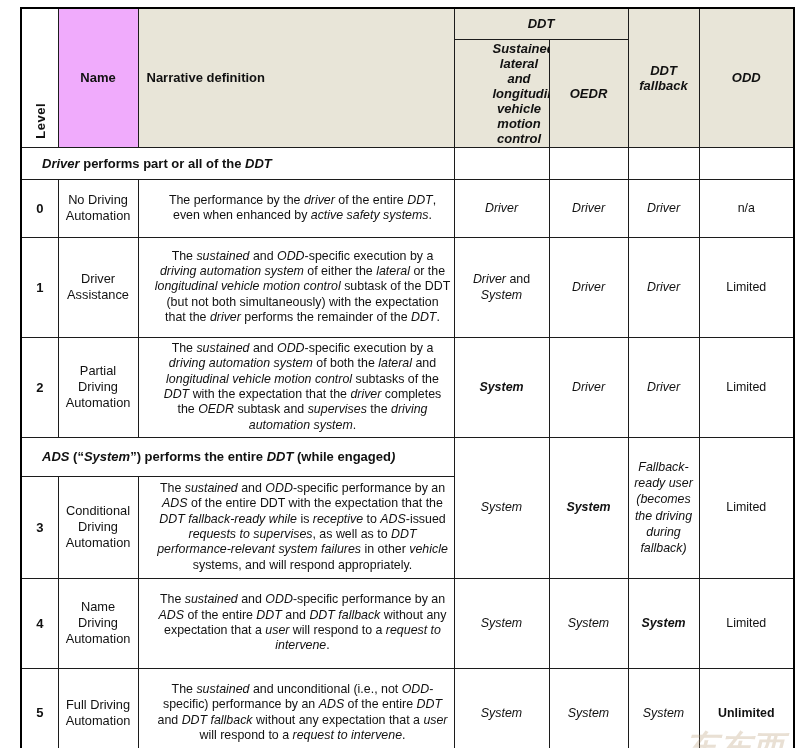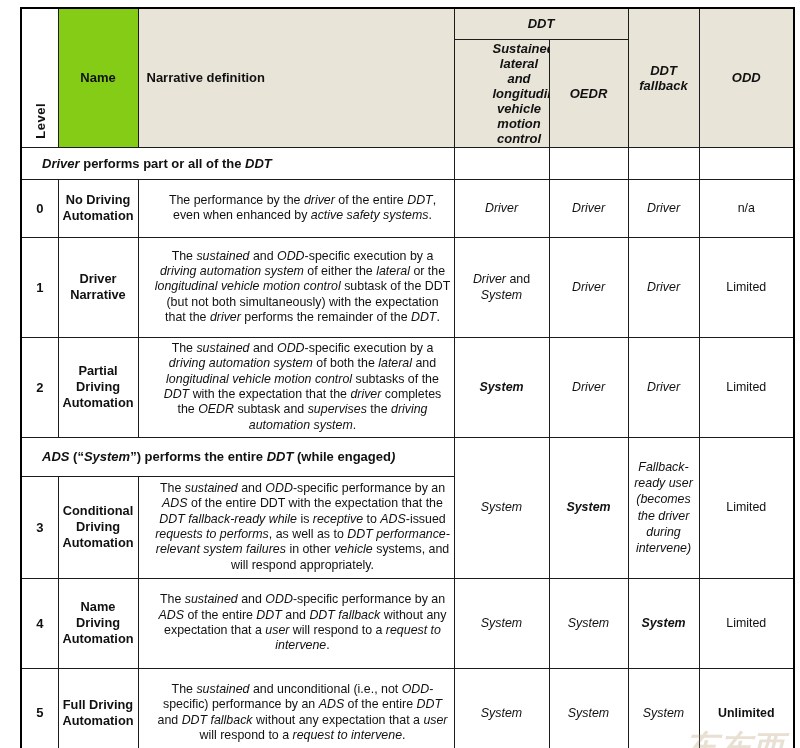--- a/index.html
+++ b/index.html
@@ -26,21 +26,21 @@
   .vert-text {
     writing-mode:vertical-rl; transform:rotate(180deg);
     font-weight:bold; font-size:13px; display:inline-block; letter-spacing:0.5px;
   }
   .left-al { text-align:left; padding-left:8px; }
   .band-cell {
     text-align:left; font-weight:bold; font-size:13px;
     padding-left:20px; background:#ffffff;
   }
   .level-cell { font-weight:bold; font-size:13px; }
-  .name-cell { font-weight:bold; font-size:12.8px; line-height:1.25; }
+  .name-cell { font-weight:normal; font-size:12.8px; line-height:1.25; }
   .narr-cell { font-size:12.4px; line-height:1.24;padding-left:16px; }
   .value-cell { font-size:12.4px; line-height:1.3; }
   .watermark {
     position:absolute; left:686px; top:726px; width:112px;
     font-size:32px; font-weight:bold; font-style:italic;
     color:rgba(186,160,120,0.32); letter-spacing:1px;
     white-space:nowrap; pointer-events:none;
   }
 </style>
 </head>
@@ -54,21 +54,21 @@
         <col style="width:316px">
       <col style="width:95px">
         <col style="width:79px">
         <col style="width:71px">
         <col style="width:95px">
     </colgroup>
 
     <tbody>
         <tr style="height:31px">
       <th class="level-h" rowspan="2"><span class="vert-text">Level</span></th>
-      <th class="beige" rowspan="2" style="background: #84cc16;">Name</th>
+      <th class="beige" rowspan="2" style="background: #f0abfc;">Name</th>
       <th class="beige left-al" rowspan="2" style="background: rgb(232, 229, 216);">Narrative definition</th>
       <th class="beige ital" colspan="2" style="background: rgb(232, 229, 216);">DDT</th>
       <th class="beige ital" rowspan="2" style="background: rgb(232, 229, 216);">DDT fallback</th>
       <th class="beige ital" rowspan="2" style="background: rgb(232, 229, 216);">ODD</th>
     </tr>
 
     <tr style="height:90px">
       <th class="beige ital small-h" style="background: rgb(232, 229, 216);">Sustained lateral and longitudinal vehicle motion control</th>
       <th class="beige ital" style="background: rgb(232, 229, 216);">OEDR</th>
     </tr>
@@ -86,21 +86,21 @@
       <td class="name-cell">No Driving Automation</td>
       <td class="narr-cell">The performance by the <i>driver</i> of the entire <i>DDT</i>, even when enhanced by <i>active safety systems</i>.</td>
       <td class="value-cell"><i>Driver</i></td>
       <td class="value-cell"><i>Driver</i></td>
       <td class="value-cell"><i>Driver</i></td>
       <td class="value-cell">n/a</td>
     </tr>
 
     <tr style="height:100px">
       <td class="level-cell">1</td>
-      <td class="name-cell">Driver Narrative</td>
+      <td class="name-cell">Driver Assistance</td>
       <td class="narr-cell">The <i>sustained</i> and <i>ODD</i>-specific execution by a <i>driving automation system</i> of either the <i>lateral</i> or the <i>longitudinal vehicle motion control</i> subtask of the DDT (but not both simultaneously) with the expectation that the <i>driver</i> performs the remainder of the <i>DDT</i>.</td>
       <td class="value-cell"><i>Driver</i> and <i>System</i></td>
       <td class="value-cell"><i>Driver</i></td>
       <td class="value-cell"><i>Driver</i></td>
       <td class="value-cell">Limited</td>
     </tr>
 
     <tr style="height:100px">
       <td class="level-cell">2</td>
       <td class="name-cell">Partial Driving Automation</td>
@@ -108,28 +108,28 @@
       <td class="value-cell"><b><i>System</i></b></td>
       <td class="value-cell"><i>Driver</i></td>
       <td class="value-cell"><i>Driver</i></td>
       <td class="value-cell">Limited</td>
     </tr>
 
     <tr style="height:39px">
       <td class="band-cell" colspan="3"><i>ADS</i> (“<i>System</i>”) performs the entire <i>DDT</i> (while engaged<i>)</i></td>
       <td class="value-cell" rowspan="2"><i>System</i></td>
       <td class="value-cell" rowspan="2"><b><i>System</i></b></td>
-      <td class="value-cell" rowspan="2"><i>Fallback-ready user (becomes the driver during intervene)</i></td>
+      <td class="value-cell" rowspan="2"><i>Fallback-ready user (becomes the driving during fallback)</i></td>
       <td class="value-cell" rowspan="2">Limited</td>
     </tr>
 
     <tr style="height:102px">
       <td class="level-cell">3</td>
       <td class="name-cell">Conditional Driving Automation</td>
-      <td class="narr-cell">The <i>sustained</i> and <i>ODD</i>-specific performance by an <i>ADS</i> of the entire DDT with the expectation that the <i>DDT fallback-ready while</i> is <i>receptive</i> to <i>ADS</i>-issued <i>requests to performs</i>, as well as to <i>DDT performance-relevant system failures</i> in other <i>vehicle</i> systems, and will respond appropriately.</td>
+      <td class="narr-cell">The <i>sustained</i> and <i>ODD</i>-specific performance by an <i>ADS</i> of the entire DDT with the expectation that the <i>DDT fallback-ready while</i> is <i>receptive</i> to <i>ADS</i>-issued <i>requests to supervises</i>, as well as to <i>DDT performance-relevant system failures</i> in other <i>vehicle</i> systems, and will respond appropriately.</td>
     </tr>
 
     <tr style="height:90px">
       <td class="level-cell">4</td>
       <td class="name-cell">Name Driving Automation</td>
       <td class="narr-cell">The <i>sustained</i> and <i>ODD</i>-specific performance by an <i>ADS</i> of the entire <i>DDT</i> and <i>DDT fallback</i> without any expectation that a <i>user</i> will respond to a <i>request to intervene</i>.</td>
       <td class="value-cell"><i>System</i></td>
       <td class="value-cell"><i>System</i></td>
       <td class="value-cell"><b><i>System</i></b></td>
       <td class="value-cell">Limited</td>

